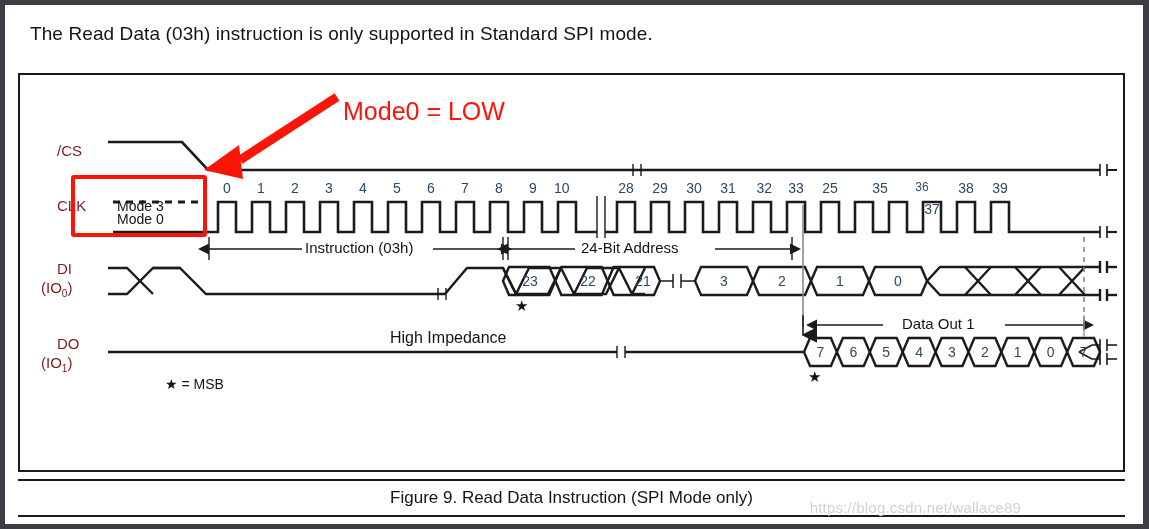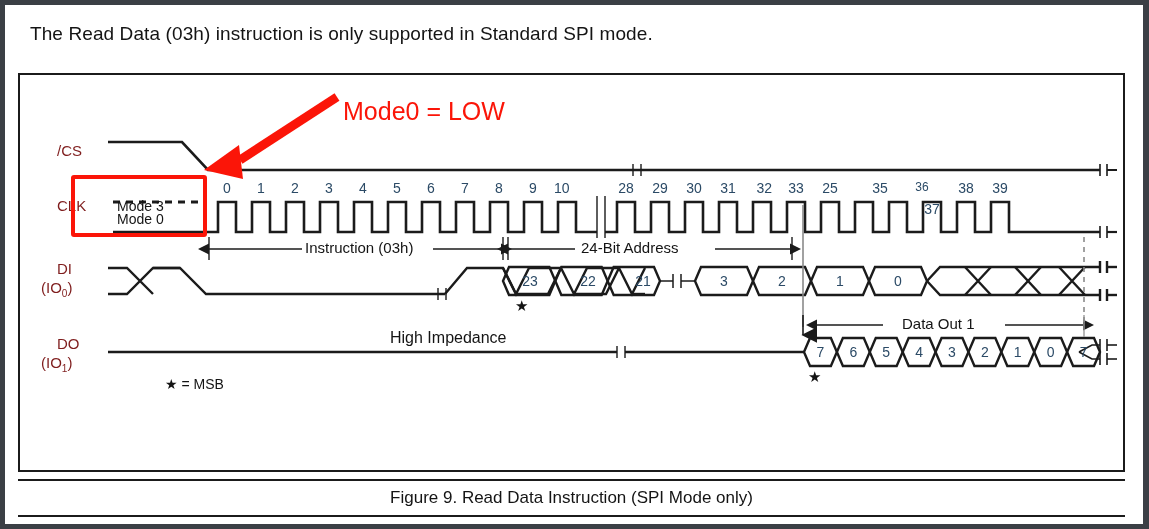--- a/index.html
+++ b/index.html
@@ -325,13 +325,14 @@
       <div style="position: absolute; left: 969.889px; top: 339px; font-size: 14px; color: rgb(43, 74, 102); text-align: center; width: 20px;">2</div>
       <div style="position: absolute; left: 1002.78px; top: 339px; font-size: 14px; color: rgb(43, 74, 102); text-align: center; width: 20px;">1</div>
       <div style="position: absolute; left: 1035.67px; top: 339px; font-size: 14px; color: rgb(43, 74, 102); text-align: center; width: 20px;">0</div>
       <div style="position: absolute; left: 1068.56px; top: 339px; font-size: 14px; color: rgb(43, 74, 102); text-align: center; width: 20px;">7</div>
     </div>
 
   <div class="caption-rule-top"></div>
   <div class="caption">Figure 9. Read Data Instruction (SPI Mode only)</div>
   <div class="caption-rule-bottom"></div>
 
+  <div class="watermark">https://blog.csdn.net/wallace89</div>
 </div>
 
 </body></html>

